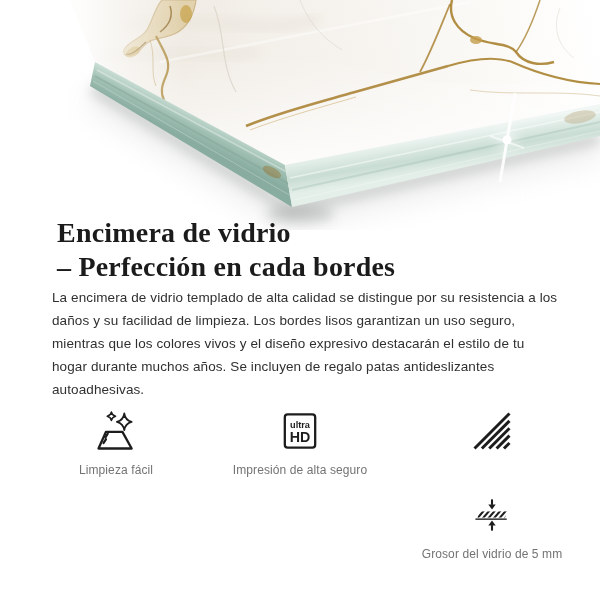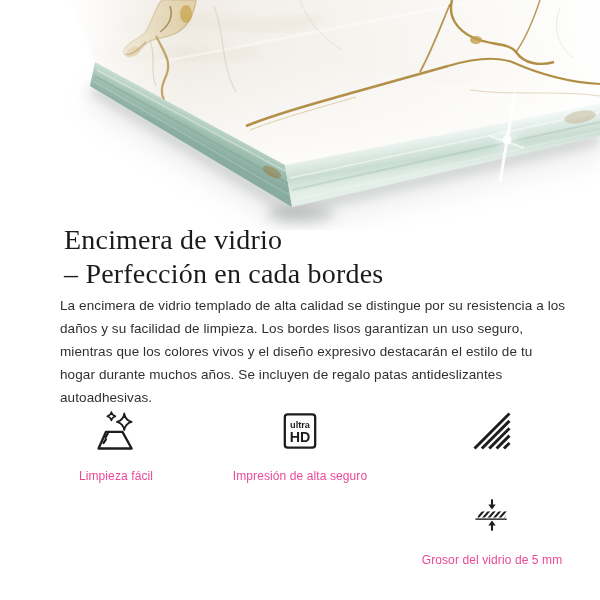--- a/index.html
+++ b/index.html
@@ -6,21 +6,21 @@
   .canvas{position:relative;width:600px;height:600px;background:#fff;overflow:hidden;
           font-family:"Liberation Sans",sans-serif;}
   .hero{position:absolute;left:0;top:0;width:600px;height:230px;pointer-events:none;}
   .heading{position:absolute;left:52px;top:211px;font-family:"Liberation Serif",serif;
            font-size:28px;line-height:34px;color:#1b1b1b;font-weight:400;letter-spacing:.2px;}
   .desc{position:absolute;left:52px;top:286px;width:506px;font-size:13.5px;line-height:23px;
         color:#303030;letter-spacing:.1px;}
   .cell{position:absolute;width:180px;text-align:center;}
   .cell .iconbox{height:48px;display:flex;align-items:flex-start;justify-content:center;}
   .cell svg.feat{width:46px;height:46px;display:block;}
-  .cell .lbl{margin-top:13px;font-size:12px;color:#ec4899;letter-spacing:.1px;}
+  .cell .lbl{margin-top:7px;font-size:12px;color:#737373;letter-spacing:.1px;}
   .c1{left:26px;} .c2{left:210px;} .c3{left:402px;}
   .r1{top:408px;} .r2{top:492px;}
   .stroke{fill:none;stroke:#1d1d1d;stroke-width:5;stroke-linejoin:round;stroke-linecap:round;}
   .fillw{fill:#ffffff;stroke:#1d1d1d;stroke-linejoin:round;}
   .hdtext{font-family:"Liberation Sans",sans-serif;font-weight:bold;fill:#1d1d1d;text-anchor:middle;}
 </style>
 </head>
 <body>
 
 <div class="canvas">
@@ -117,26 +117,26 @@
     </g>
 
     <g>
       <path d="M500,182 L515,93" stroke="#ffffff" stroke-width="3" opacity="0.9"></path>
       <path d="M490,136 L524,148" stroke="#ffffff" stroke-width="2" opacity="0.6"></path>
       <circle cx="507" cy="140" r="10" fill="#ffffff" opacity="0.55" filter="url(#bS)"></circle>
       <circle cx="507" cy="140" r="4.5" fill="#ffffff"></circle>
     </g>
   </svg>
 
-  <h1 class="heading" style="margin:12px;font-weight:400;">
+  <h1 class="heading" style="margin:5px;font-weight:700;">
     <span>Encimera de vidrio</span><br>
     <span>– Perfección en cada bordes</span>
   </h1>
 
-  <p class="desc" style="margin:8px;">La encimera de vidrio templado de alta calidad se distingue por su resistencia a los daños y su facilidad de limpieza. Los bordes lisos garantizan un uso seguro, mientras que los colores vivos y el diseño expresivo destacarán el estilo de tu hogar durante muchos años. Se incluyen de regalo patas antideslizantes autoadhesivas.</p>
+  <p class="desc" style="margin:0;">La encimera de vidrio templado de alta calidad se distingue por su resistencia a los daños y su facilidad de limpieza. Los bordes lisos garantizan un uso seguro, mientras que los colores vivos y el diseño expresivo destacarán el estilo de tu hogar durante muchos años. Se incluyen de regalo patas antideslizantes autoadhesivas.</p>
 
   <div class="cell c1 r1">
     <div class="iconbox">
         <svg class="feat" viewBox="0 0 100 100">
       <path class="stroke" d="M28,52 L64,52 L84,88 L12,88 Z"></path>
       <path class="stroke" stroke-width="3" d="M27,64 L32,56 M23,76 L28,68"></path>
       <path class="fillw" stroke-width="4" d="M68,12 Q70,26 84,30 Q70,34 68,48 Q66,34 52,30 Q66,26 68,12 Z"></path>
       <path class="fillw" stroke-width="3.5" d="M40,9 Q41.5,16 49,18 Q41.5,20 40,27 Q38.5,20 31,18 Q38.5,16 40,9 Z"></path>
     </svg>
       </div>

